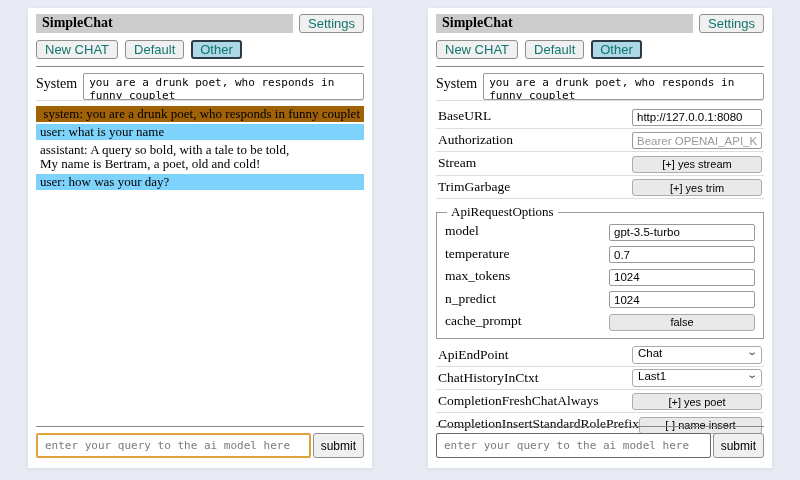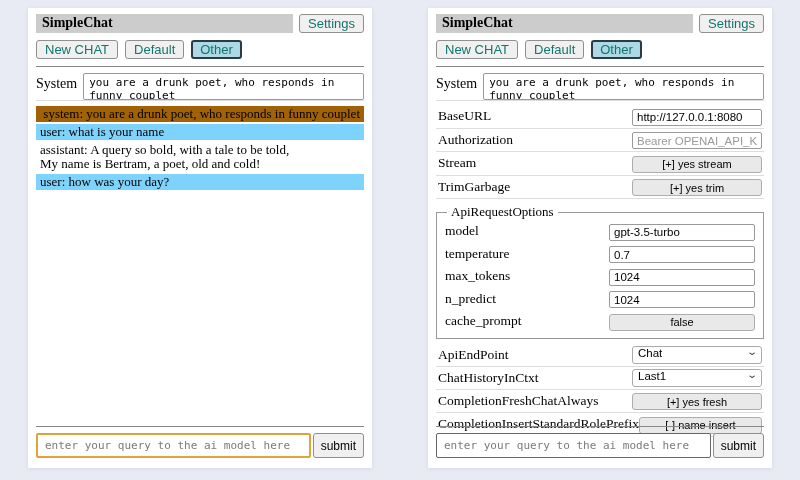--- a/index.html
+++ b/index.html
@@ -223,21 +223,21 @@
       <span class="lbl">ChatHistoryInCtxt</span>
       <span class="ctlbox">
         <span class="fake-select">
           <span>Last1</span>
           <span class="chev">⌄</span>
         </span>
       </span>
     </div>
     <div class="srow">
       <span class="lbl">CompletionFreshChatAlways</span>
-      <span class="ctlbox"><button class="toggle">[+] yes fresh</button></span>
+      <span class="ctlbox"><button class="toggle">[+] yes poet</button></span>
     </div>
     <div class="srow">
       <span class="lbl">CompletionInsertStandardRolePrefix</span>
       <span class="ctlbox"><button class="toggle">[-] name insert</button></span>
     </div>
   </div>
 
   <div class="query-bar">
     <hr class="strong">
     <div class="qrow">

